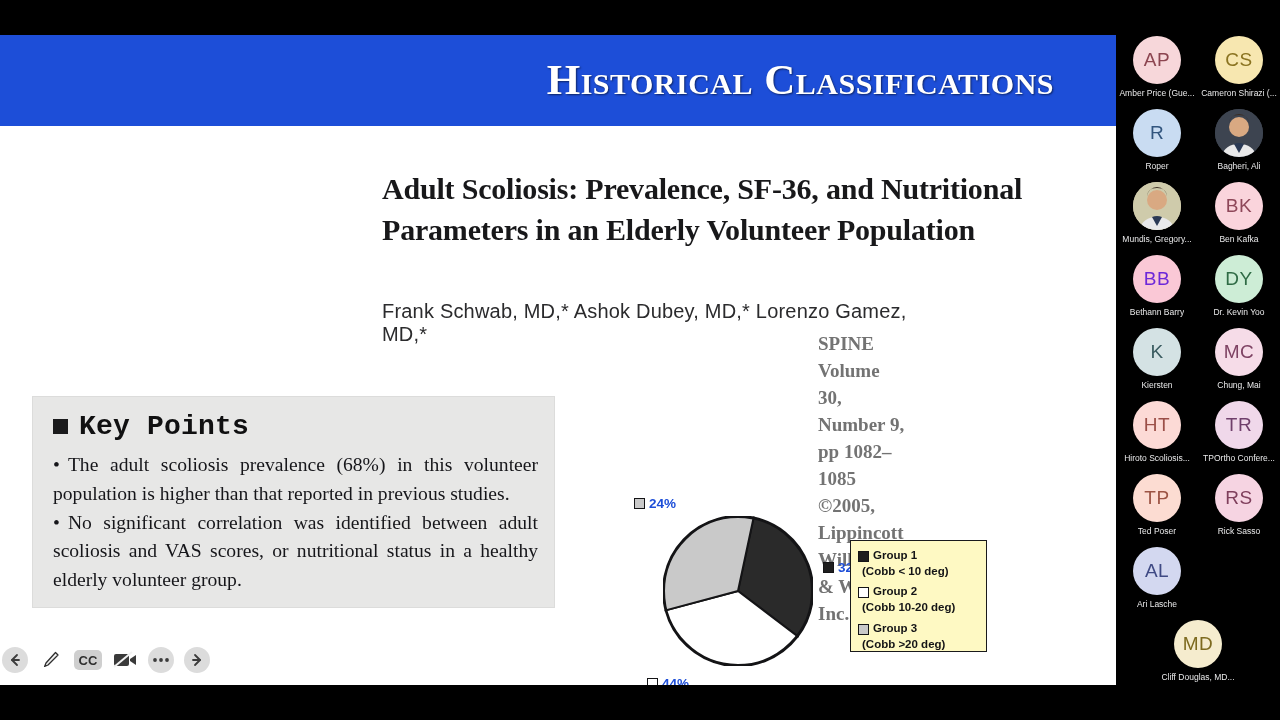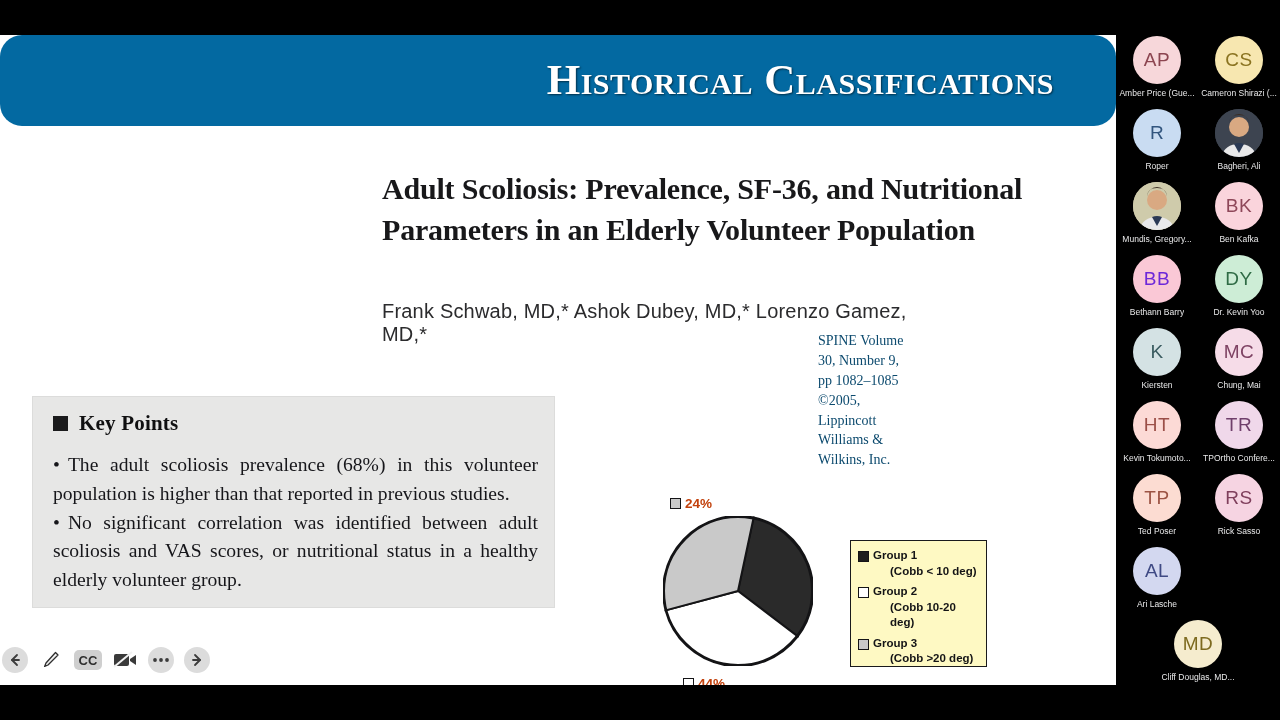--- a/index.html
+++ b/index.html
@@ -2,73 +2,73 @@
 <html><head>
 <meta charset="utf-8">
 <style>
   html,body{margin:0;padding:0;background:#000;}
   body{width:1280px;height:720px;overflow:hidden;font-family:"Liberation Sans",sans-serif;}
   .stage{position:relative;width:1280px;height:720px;background:#000;}
 
   
   .slide{position:absolute;left:0;top:35px;width:1116px;height:650px;background:#fff;overflow:hidden;}
 
-  .slide-header{position:absolute;left:0;top:0;width:1116px;height:91px;background:#0369a1;border-radius:22px;}
+  .slide-header{position:absolute;left:0;top:0;width:1116px;height:91px;background:#1d4ed8;}
   .slide-title{position:absolute;right:62px;top:20px;color:#ffffff;
     font-family:"Liberation Serif",serif;font-weight:bold;font-size:43px;letter-spacing:.5px;
     font-variant:small-caps;white-space:nowrap;text-shadow:1px 1px 2px rgba(0,0,0,.55);}
 
   .grad-band{position:absolute;left:0;top:93px;width:378px;height:47px;
     background:linear-gradient(to bottom,#9aa3b8 0%,#c3c9d6 42%,#eceef2 78%,#ffffff 100%);}
 
   
   .paper{position:absolute;left:0;top:93px;width:908px;height:557px;background:#fff;}
 
   .paper-title{position:absolute;left:382px;top:40px;width:735px;
     font-family:"Liberation Serif",serif;font-weight:bold;font-size:30px;line-height:1.38;
     color:#18181a;letter-spacing:-.2px;}
 
   .paper-authors{position:absolute;left:382px;top:172px;
     font-family:"Liberation Sans",sans-serif;font-size:20px;color:#2b2b2d;letter-spacing:.2px;}
 
   .paper-cite{position:absolute;left:818px;top:203px;
-    font-family:"Liberation Serif",serif;font-size:14px;line-height:1.42;color:#0c4a6e;}
+    font-family:"Liberation Serif",serif;font-size:19px;line-height:1.42;color:#737373;font-weight:bold;}
 
   
   .keypoints{position:absolute;left:32px;top:268px;width:521px;height:210px;
     background:#e7e7e6;border:1px solid #dcdcdb;}
   .kp-head{position:absolute;left:20px;top:14px;display:flex;align-items:center;gap:11px;}
   .kp-square{width:15px;height:15px;background:#1b1b1c;display:block;}
-  .kp-head-label{font-family:Liberation Serif, serif;font-weight:bold;font-size:21px;color:#101011;letter-spacing:.2px;}
+  .kp-head-label{font-family:Liberation Mono, monospace;font-weight:bold;font-size:28px;color:#101011;letter-spacing:.2px;}
   .kp-body{position:absolute;left:20px;top:54px;width:485px;
     font-family:"Liberation Serif",serif;font-size:19.6px;line-height:1.47;color:#16161a;}
   .kp-li{display:block;text-align:justify;text-justify:inter-word;}
   .kp-li:before{content:"\2022";margin-right:8px;}
 
   
   .figure{position:absolute;left:568px;top:270px;width:520px;height:250px;}
   .pie-wrap{position:absolute;left:95px;top:118px;width:150px;height:150px;}
   .pie-svg{display:block;}
   .lbl{position:absolute;font-family:"Liberation Sans",sans-serif;font-weight:bold;
-       font-size:13.5px;color:#c2410c;white-space:nowrap;display:flex;align-items:center;gap:4px;margin-left:36px;}
+       font-size:13.5px;color:#1d4ed8;white-space:nowrap;display:flex;align-items:center;gap:4px;}
   .swatch{width:9px;height:9px;border:1.4px solid #141416;display:inline-block;}
   .sw-dark{background:#1e1e1e;}
   .sw-white{background:#ffffff;}
   .sw-gray{background:#c9c9c9;}
   .lbl-24{left:66px;top:98px;}
   .lbl-32{left:255px;top:162px;}
   .lbl-44{left:79px;top:278px;}
 
   .legend{position:absolute;left:282px;top:142px;width:120px;
     border:1.6px solid #1a1a1c;background:#fef9c3;padding:7px 8px 0 7px;}
   .legend-row{display:flex;align-items:flex-start;gap:4px;margin-bottom:1px;}
   .legend-row .swatch{margin-top:3px;flex:0 0 auto;}
   .legend-txt{font-family:"Liberation Sans",sans-serif;font-weight:bold;font-size:11.5px;
     line-height:1.28;color:#141416;}
-  .legend-sub{display:block;padding-left:4px;margin-left:28px;}
+  .legend-sub{display:block;padding-left:4px;}
   .legend-grp{margin-bottom:6px;}
   .legend-grp:last-child{margin-bottom:0;}
 
   
   .controls{position:absolute;left:2px;top:647px;display:flex;align-items:center;gap:10px;justify-content:flex-end;}
   .ctl{width:26px;height:26px;border-radius:50%;background:#dcdcdc;display:flex;
     align-items:center;justify-content:center;color:#3c3c3c;}
   .ctl.flat{background:transparent;}
   .ctl-cc{background:#cfcfcf;border-radius:5px;width:28px;height:20px;
     font-family:"Liberation Sans",sans-serif;font-weight:bold;font-size:13px;color:#2e2e2e;}
@@ -267,21 +267,21 @@
         <div class="p-cell">
           <div class="p-av" style="background: rgb(212, 226, 228); color: rgb(58, 91, 96);">K</div>
           <div class="p-name">Kiersten</div>
         </div>
         <div class="p-cell">
           <div class="p-av" style="background: rgb(246, 220, 232); color: rgb(126, 66, 99);">MC</div>
           <div class="p-name">Chung, Mai</div>
         </div>
         <div class="p-cell">
           <div class="p-av" style="background: rgb(252, 218, 214); color: rgb(155, 79, 72);">HT</div>
-          <div class="p-name">Kevin Tokumoto...</div>
+          <div class="p-name">Hiroto Scoliosis...</div>
         </div>
         <div class="p-cell">
           <div class="p-av" style="background: rgb(240, 216, 234); color: rgb(111, 63, 107);">TR</div>
           <div class="p-name">TPOrtho Confere...</div>
         </div>
         <div class="p-cell">
           <div class="p-av" style="background: rgb(252, 220, 210); color: rgb(156, 84, 68);">TP</div>
           <div class="p-name">Ted Poser</div>
         </div>
         <div class="p-cell">

